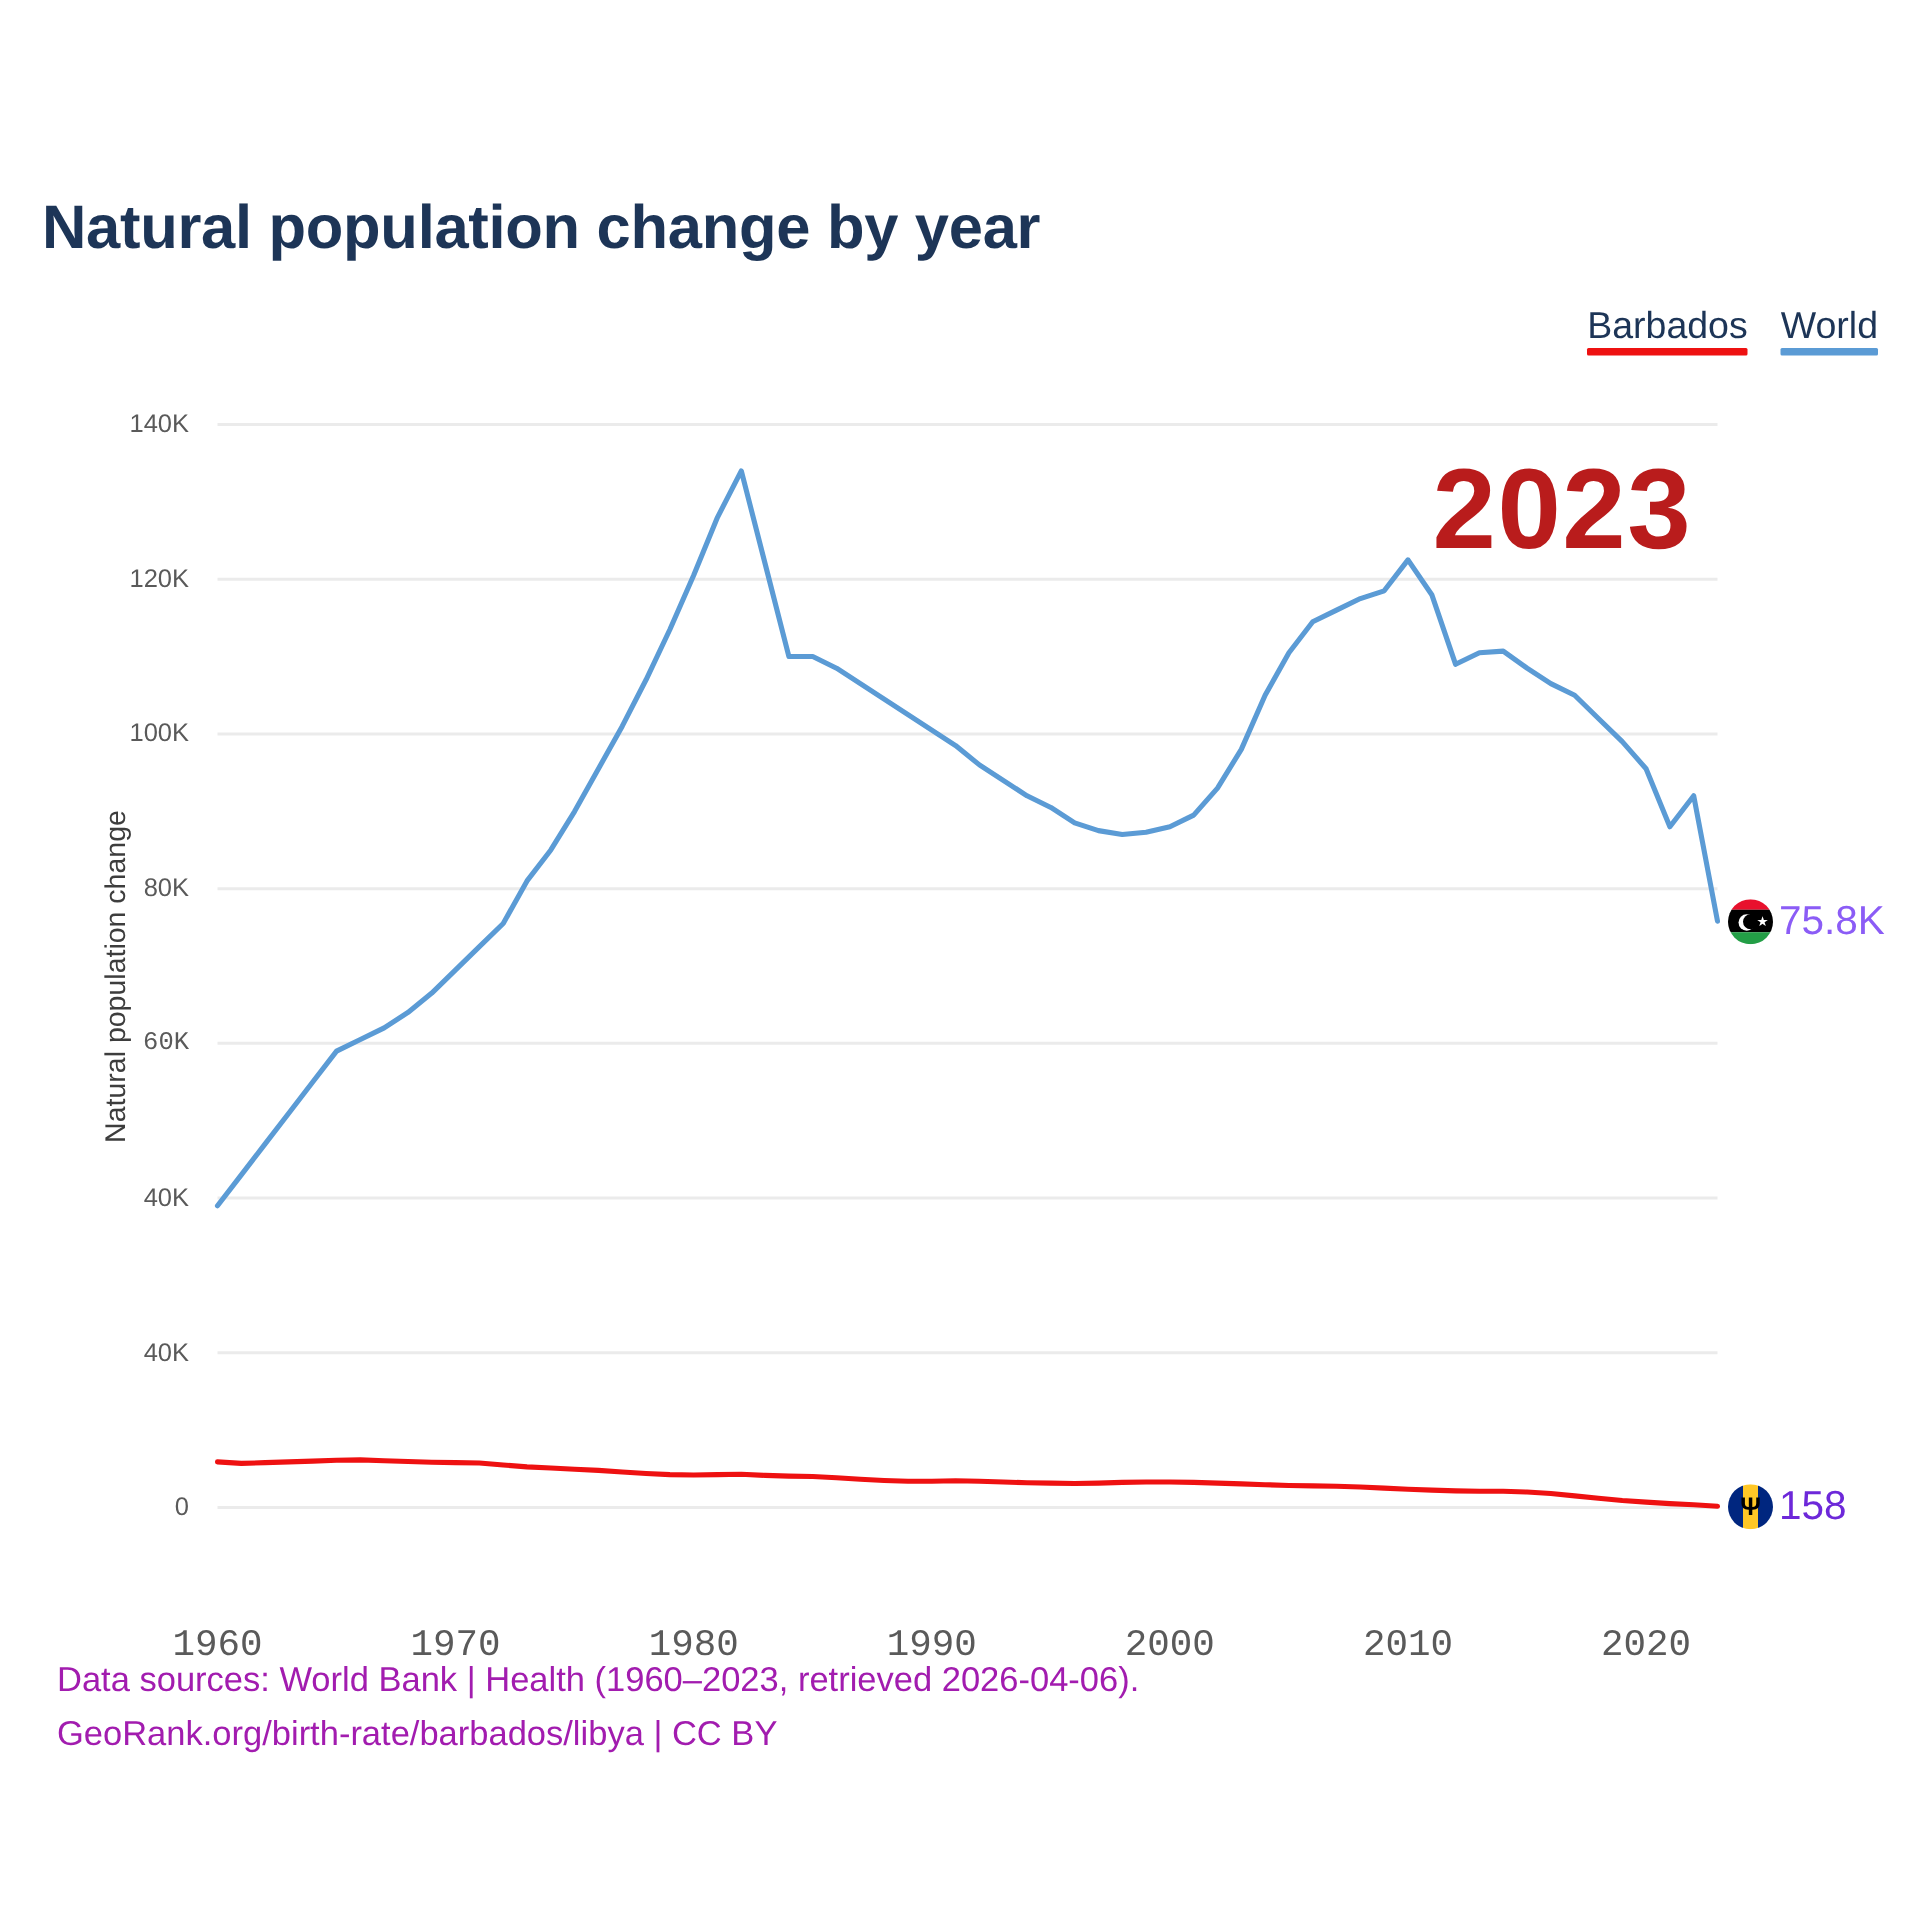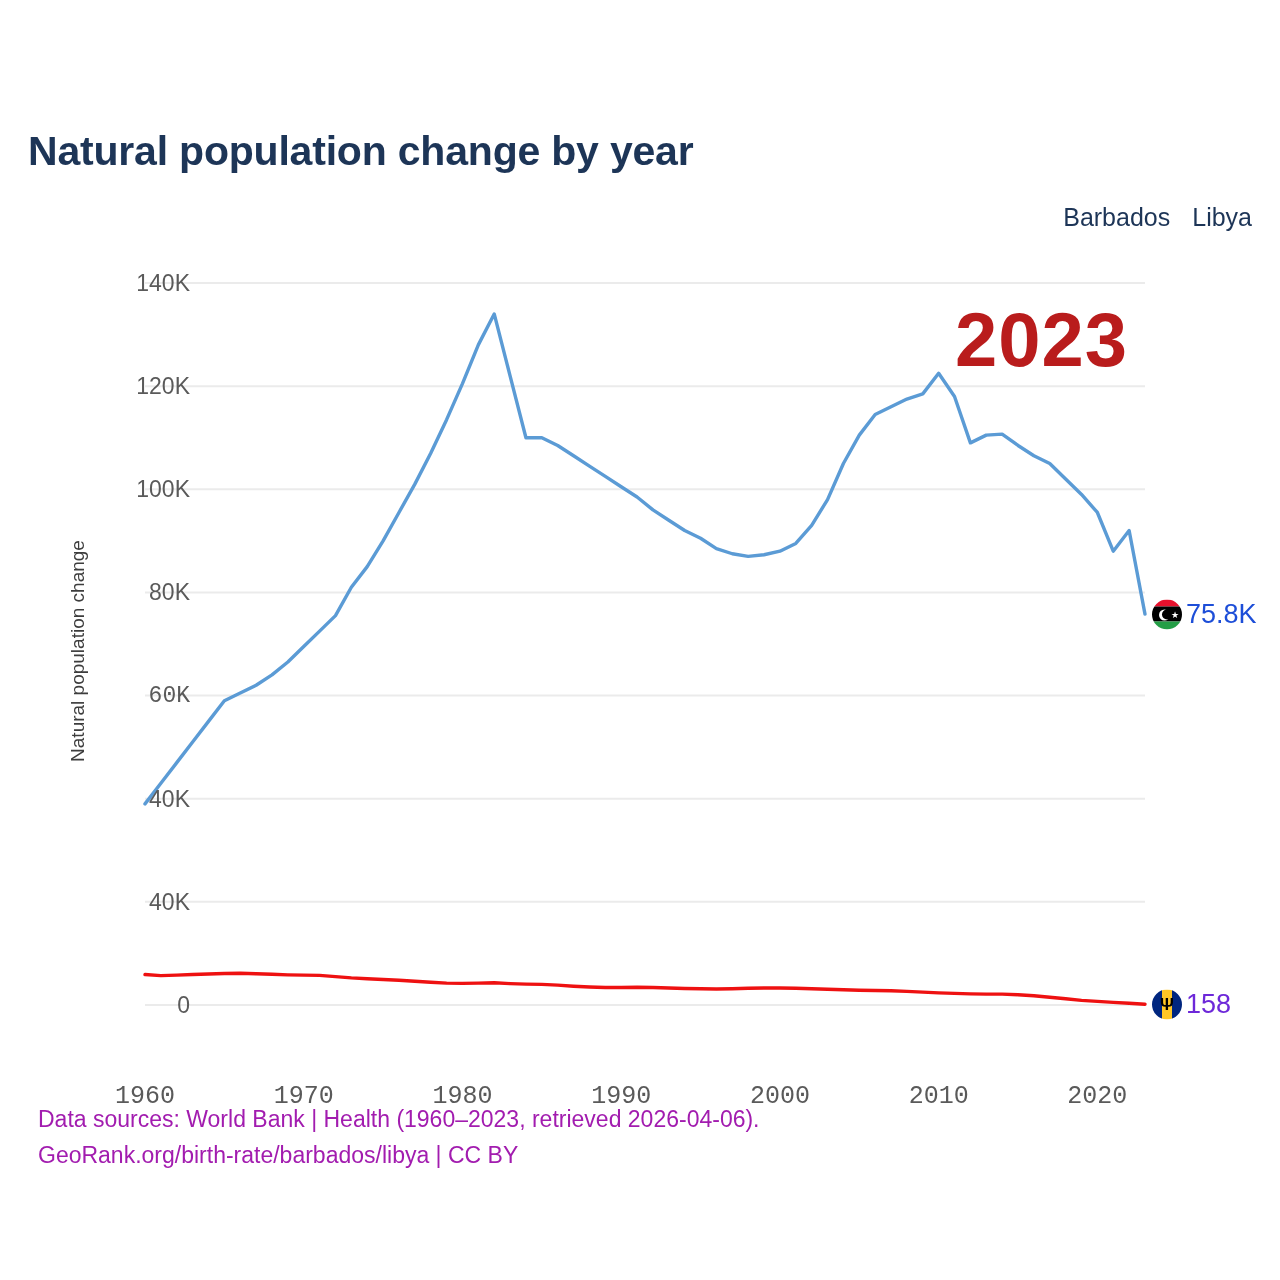--- a/index.html
+++ b/index.html
@@ -34,21 +34,21 @@
   #legend {
     position: absolute;
     right: 28px;
     top: 184px;
     display: flex;
     gap: 22px;
     align-items: flex-start;
   }
   .legend-item {
     display: flex;
-    flex-direction: row;
+    flex-direction: column;
     align-items: center;
     cursor: pointer;
   }
   .legend-label {
     font-size: 25px;
     color: #1d3557;
     line-height: 1.05;
     white-space: nowrap;
   }
   .legend-rule {
@@ -71,23 +71,23 @@
     width: 260px;
     transform: rotate(-90deg);
     transform-origin: center center;
     text-align: center;
     font-size: 19px;
     color: #3d3d3d;
     white-space: nowrap;
   }
   .y-tick-label {
     position: absolute;
-    right: 1080px;
+    right: 1144px;
     text-align: right;
-    font-size: 23px;
+    font-size: 17px;
     color: #5a5a5a;
     transform: translateY(-50%);
     padding-right: 10px;
     width: 120px;
   }
   .x-tick-label {
     position: absolute;
     top: 1062px;
     font-size: 25px;
     color: #5a5a5a;
@@ -185,21 +185,21 @@
 <div id="page">
 
   <div id="chart-title">Natural population change by year</div>
 
   <div id="legend">
     <div class="legend-item">
       <span class="legend-label">Barbados</span>
       <span class="legend-rule" style="background:#ee1111"></span>
     </div>
     <div class="legend-item">
-      <span class="legend-label">Libya</span>
+      <span class="legend-label">World</span>
       <span class="legend-rule" style="background:#5b9bd5"></span>
     </div>
   </div>
 
   <div id="watermark-year">2023</div>
 
   <div id="y-axis-title">Natural population change</div>
 
   <svg id="plot" viewBox="0 0 1280 1280" xmlns="http://www.w3.org/2000/svg">
     <g id="gridlines">
@@ -240,21 +240,21 @@
 
   <div class="endpoint" id="endpoint-libya" style="left: 1152px; top: 594.089px;">
     <span class="flag flag-libya">
       <span class="band b-red"></span>
       <span class="band b-black"></span>
       <span class="band b-green"></span>
       <span class="crescent"></span>
       <span class="crescent-cut"></span>
       <span class="star">★</span>
     </span>
-    <span class="endpoint-value" style="color:#1d4ed8">75.8K</span>
+    <span class="endpoint-value" style="color:#8b5cf6">75.8K</span>
   </div>
 
   <div class="endpoint" id="endpoint-barbados" style="left: 1152px; top: 984.185px;">
     <span class="flag flag-barbados">
       <span class="stripe s-left"></span>
       <span class="stripe s-mid"></span>
       <span class="stripe s-right"></span>
       <span class="trident">Ψ</span>
     </span>
     <span class="endpoint-value" style="color:#6d28d9">158</span>

